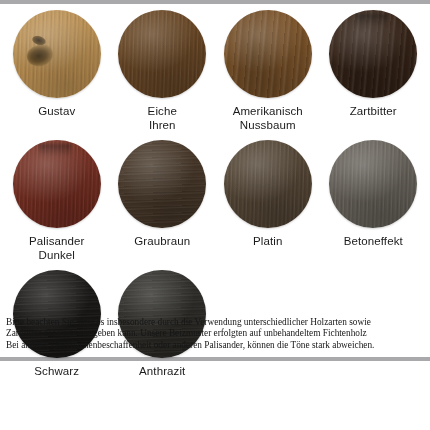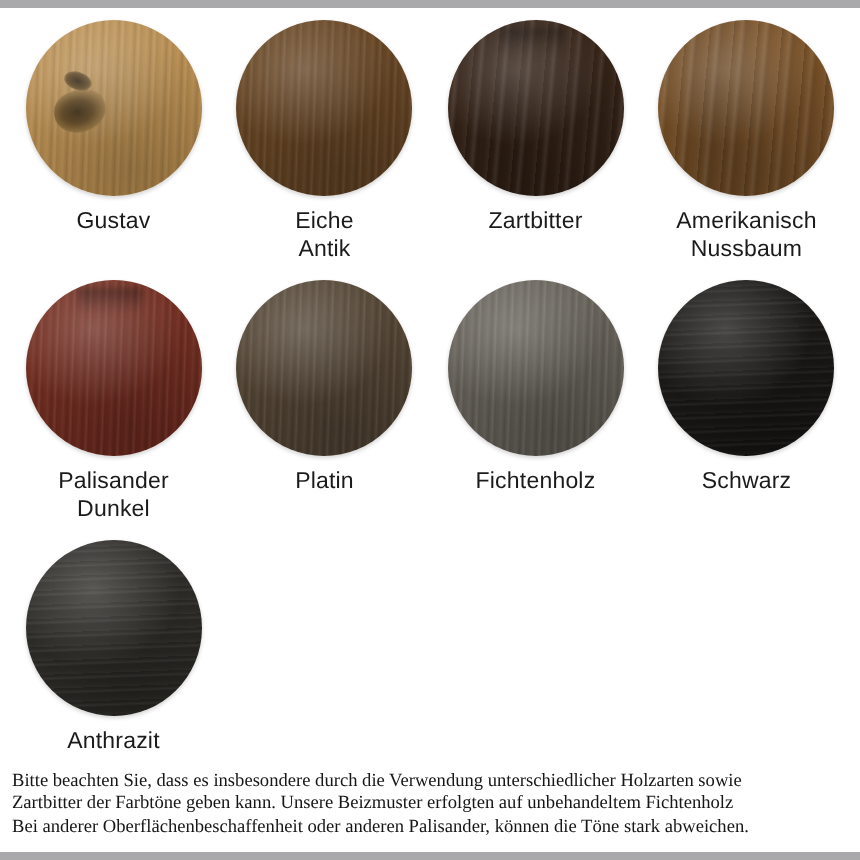--- a/index.html
+++ b/index.html
@@ -10,21 +10,21 @@
     width: 430px;
     height: 430px;
     background: #ffffff;
     font-family: "Liberation Sans", sans-serif;
     overflow: hidden;
     position: relative;
   }
   .page {
     position: relative;
     width: 430px;
-    height: 430px;
+    height: 361px;
     box-sizing: border-box;
     border-top: 4px solid #a9a9ac;
     border-bottom: 4px solid #a9a9ac;
     background: #ffffff;
   }
   .swatch-grid {
     display: grid;
     grid-template-columns: repeat(4, 1fr);
     grid-template-rows: repeat(3, 130px);
     padding: 6px 4px 0 4px;
@@ -174,70 +174,79 @@
         <div class="swatch-label">Gustav</div>
       </div>
       <div class="swatch-cell">
         <div class="disc-wrap">
           <div class="disc" style="background: linear-gradient(160deg, rgb(111, 76, 40) 0%, rgb(87, 58, 30) 100%);">
             <div class="grain"></div>
             <div class="sheen"></div>
           </div>
         </div>
         <div class="swatch-label">Eiche
-Antik</div>
+Ihren</div>
+      </div>
+      <div class="swatch-cell">
+        <div class="disc-wrap">
+          <div class="disc" style="background: linear-gradient(160deg, rgb(130, 89, 46) 0%, rgb(106, 71, 35) 100%);">
+            <div class="grain wavy"></div>
+            <div class="sheen"></div>
+          </div>
+        </div>
+        <div class="swatch-label">Amerikanisch
+Nussbaum</div>
       </div>
       <div class="swatch-cell">
         <div class="disc-wrap">
           <div class="disc" style="background: linear-gradient(160deg, rgb(62, 42, 29) 0%, rgb(44, 29, 19) 100%);">
             <div class="grain wavy"></div>
             <div class="streak"></div>
             <div class="sheen"></div>
           </div>
         </div>
         <div class="swatch-label">Zartbitter</div>
       </div>
       <div class="swatch-cell">
         <div class="disc-wrap">
-          <div class="disc" style="background: linear-gradient(160deg, rgb(130, 89, 46) 0%, rgb(106, 71, 35) 100%);">
-            <div class="grain wavy"></div>
-            <div class="sheen"></div>
-          </div>
-        </div>
-        <div class="swatch-label">Amerikanisch
-Nussbaum</div>
-      </div>
-      <div class="swatch-cell">
-        <div class="disc-wrap">
           <div class="disc" style="background: linear-gradient(160deg, rgb(125, 53, 39) 0%, rgb(98, 36, 26) 100%);">
             <div class="grain"></div>
             <div class="streak"></div>
             <div class="sheen"></div>
           </div>
         </div>
         <div class="swatch-label">Palisander
 Dunkel</div>
       </div>
       <div class="swatch-cell">
         <div class="disc-wrap">
+          <div class="disc" style="background: linear-gradient(160deg, rgb(75, 59, 44) 0%, rgb(58, 45, 33) 100%);">
+            <div class="grain horizontal"></div>
+            <div class="sheen"></div>
+          </div>
+        </div>
+        <div class="swatch-label">Graubraun</div>
+      </div>
+      <div class="swatch-cell">
+        <div class="disc-wrap">
           <div class="disc" style="background: linear-gradient(160deg, rgb(91, 77, 60) 0%, rgb(70, 57, 43) 100%);">
             <div class="grain"></div>
             <div class="sheen"></div>
           </div>
         </div>
         <div class="swatch-label">Platin</div>
       </div>
       <div class="swatch-cell">
         <div class="disc-wrap">
           <div class="disc" style="background: linear-gradient(160deg, rgb(111, 106, 98) 0%, rgb(87, 83, 76) 100%);">
             <div class="grain"></div>
             <div class="sheen"></div>
           </div>
         </div>
-        <div class="swatch-label">Fichtenholz</div>
+        <div class="swatch-label">Betoneffekt</div>
       </div>
       <div class="swatch-cell">
         <div class="disc-wrap">
           <div class="disc" style="background: linear-gradient(160deg, rgb(33, 31, 29) 0%, rgb(19, 18, 17) 100%);">
             <div class="grain horizontal"></div>
             <div class="sheen"></div>
           </div>
         </div>
         <div class="swatch-label">Schwarz</div>
       </div>

